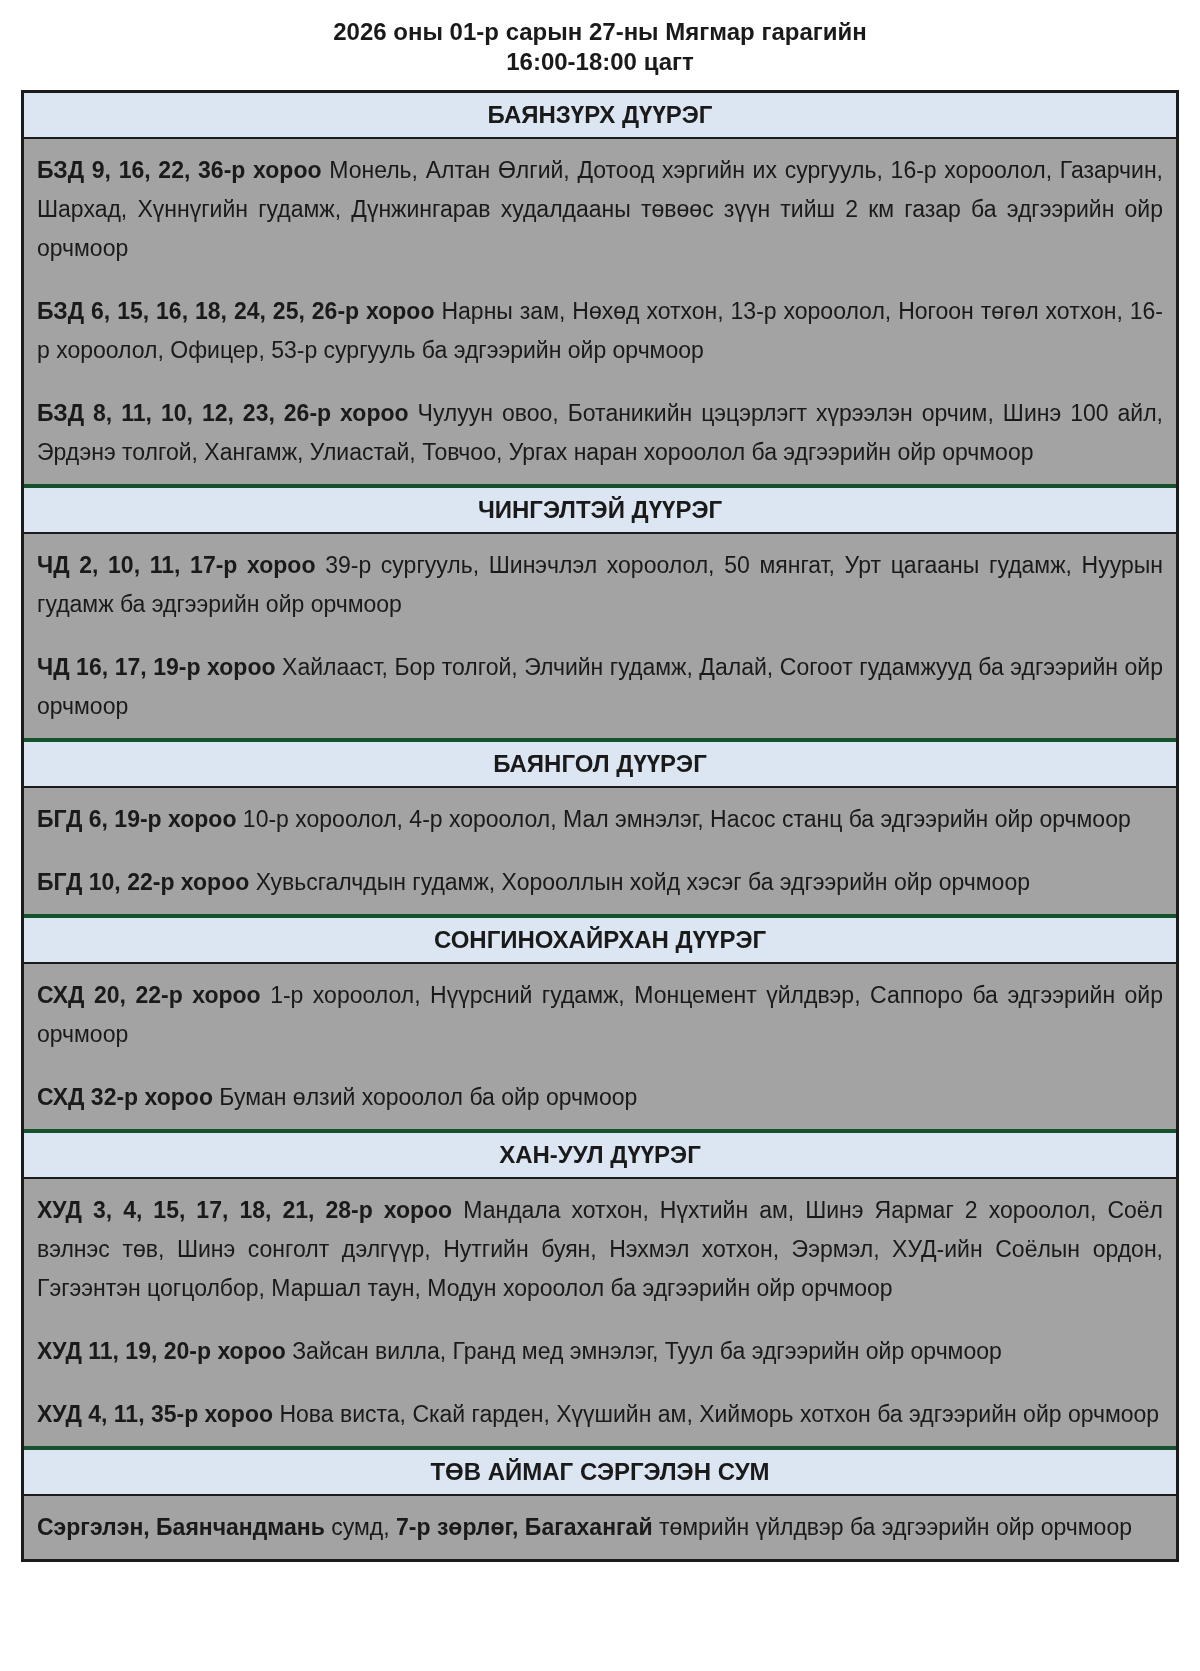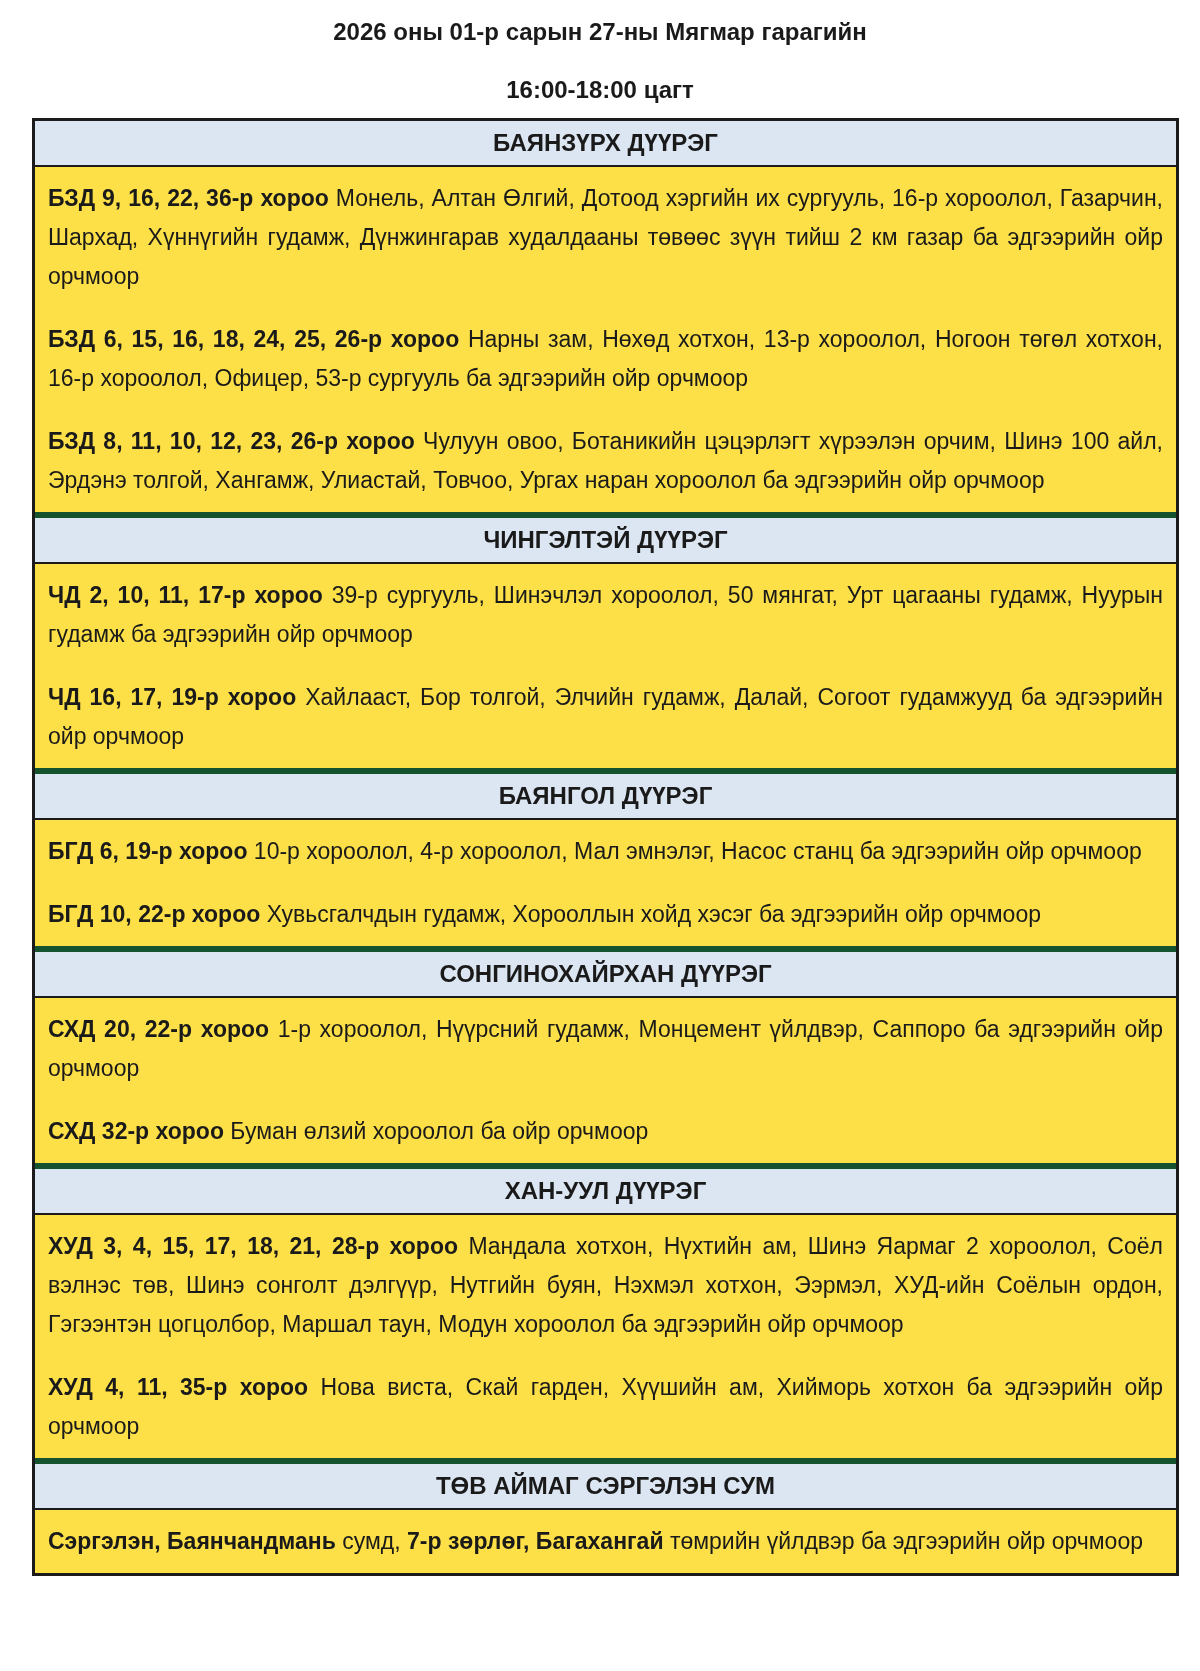--- a/index.html
+++ b/index.html
@@ -21,31 +21,31 @@
     text-align: center;
     padding-top: 17px;
   }
   .title-line {
     font-weight: 700;
     font-size: 24px;
     line-height: 30px;
     color: #1a1a1a;
   }
   .title-line + .title-line {
-    margin-top: 28px;
+    margin-top: 0;
   }
   .schedule-table {
-    margin: 13px 21px 0 32px;
+    margin: 13px 21px 0 21px;
     border: 3px solid #1b1b1b;
     box-sizing: border-box;
-    background: #fde047;
+    background: #a3a3a3;
   }
   .section-header {
     background: #dce6f2;
-    border-top: 6px solid #14532d;
+    border-top: 4px solid #14532d;
     border-bottom: 2px solid #1b1b1b;
     text-align: center;
     font-weight: 700;
     font-size: 24px;
     line-height: 28px;
     padding: 8px 10px;
     color: #1a1a1a;
   }
   .section-header:first-child {
     border-top: none;
@@ -78,17 +78,18 @@
       <div class="row"><span class="b">ЧД 2, 10, 11, 17-р хороо </span><span class="n">39-р сургууль, Шинэчлэл хороолол, 50 мянгат, Урт цагааны гудамж, Нуурын гудамж ба эдгээрийн ойр орчмоор</span></div>
       <div class="row"><span class="b">ЧД 16, 17, 19-р хороо </span><span class="n">Хайлааст, Бор толгой, Элчийн гудамж, Далай, Согоот гудамжууд ба эдгээрийн ойр орчмоор</span></div>
       <div class="section-header">БАЯНГОЛ ДҮҮРЭГ</div>
       <div class="row"><span class="b">БГД 6, 19-р хороо </span><span class="n">10-р хороолол, 4-р хороолол, Мал эмнэлэг, Насос станц ба эдгээрийн ойр орчмоор</span></div>
       <div class="row"><span class="b">БГД 10, 22-р хороо </span><span class="n">Хувьсгалчдын гудамж, Хорооллын хойд хэсэг ба эдгээрийн ойр орчмоор</span></div>
       <div class="section-header">СОНГИНОХАЙРХАН ДҮҮРЭГ</div>
       <div class="row"><span class="b">СХД 20, 22-р хороо </span><span class="n">1-р хороолол, Нүүрсний гудамж, Монцемент үйлдвэр, Саппоро ба эдгээрийн ойр орчмоор</span></div>
       <div class="row"><span class="b">СХД 32-р хороо </span><span class="n">Буман өлзий хороолол ба ойр орчмоор</span></div>
       <div class="section-header">ХАН-УУЛ ДҮҮРЭГ</div>
       <div class="row"><span class="b">ХУД 3, 4, 15, 17, 18, 21, 28-р хороо </span><span class="n">Мандала хотхон, Нүхтийн ам, Шинэ Яармаг 2 хороолол, Соёл вэлнэс төв, Шинэ сонголт дэлгүүр, Нутгийн буян, Нэхмэл хотхон, Ээрмэл, ХУД-ийн Соёлын ордон, Гэгээнтэн цогцолбор, Маршал таун, Модун хороолол ба эдгээрийн ойр орчмоор</span></div>
+      <div class="row"><span class="b">ХУД 11, 19, 20-р хороо </span><span class="n">Зайсан вилла, Гранд мед эмнэлэг, Туул ба эдгээрийн ойр орчмоор</span></div>
       <div class="row"><span class="b">ХУД 4, 11, 35-р хороо </span><span class="n">Нова виста, Скай гарден, Хүүшийн ам, Хийморь хотхон ба эдгээрийн ойр орчмоор</span></div>
       <div class="section-header">ТӨВ АЙМАГ СЭРГЭЛЭН СУМ</div>
       <div class="row"><span class="b">Сэргэлэн, Баянчандмань </span><span class="n">сумд, </span><span class="b">7-р зөрлөг, Багахангай </span><span class="n">төмрийн үйлдвэр ба эдгээрийн ойр орчмоор</span></div>
     </div>
 </div>
 
 </body></html>

